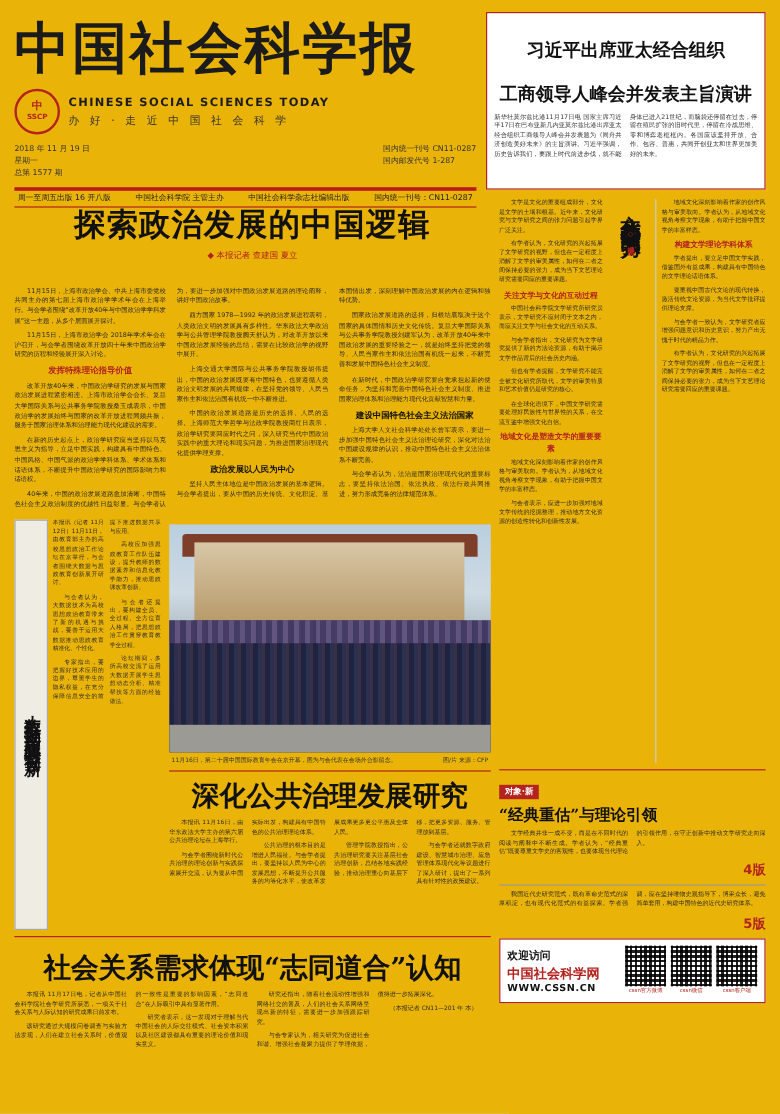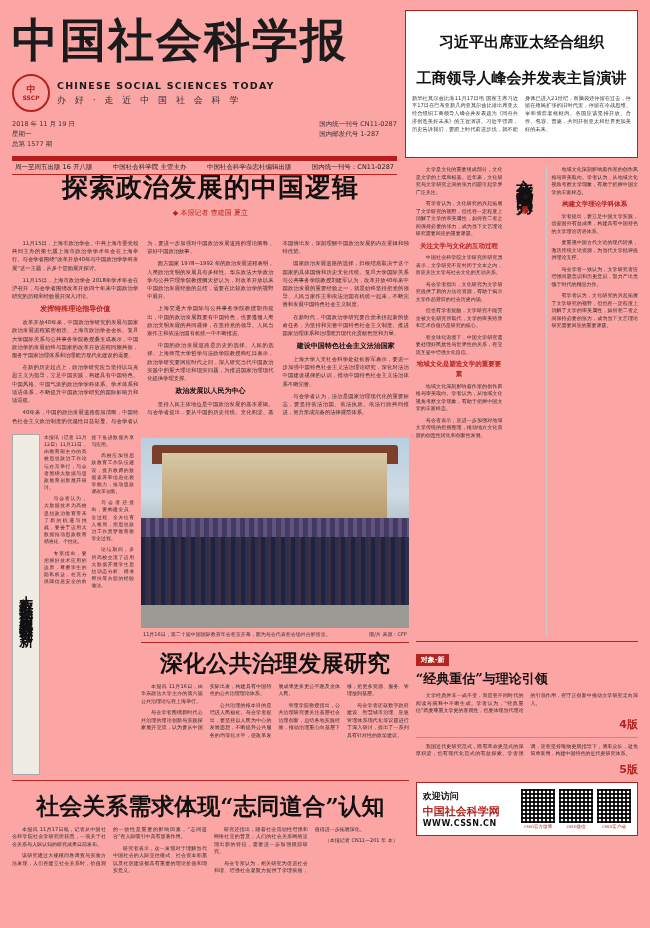--- a/index.html
+++ b/index.html
@@ -5,21 +5,21 @@
   html,body{margin:0;padding:0;}
   body{
     width:650px;height:928px;
     background:#cfcfcb;
     font-family:"DejaVu Sans","Liberation Sans",sans-serif;
     overflow:hidden;
   }
   .page{
     position:relative;
     width:650px;height:928px;
-    background:#fca5a5;
+    background:#eab308;
     box-sizing:border-box;
     padding:10px 12px 6px 12px;
   }
 
   
   .masthead{
     display:flex;
     align-items:flex-start;
     gap:8px;
     height:150px;
@@ -52,21 +52,21 @@
   .sscp-slogan{
     font-size:9px;color:#333;margin-top:3px;letter-spacing:3px;
   }
   .mast-meta{
     display:flex;justify-content:space-between;
     font-size:6.5px;color:#333;margin-top:8px;
   }
   .mast-meta div{line-height:1.5;}
   .mast-bar{
     margin-top:6px;
-    border-top:5px solid #b91c1c;
+    border-top:3px solid #b91c1c;
     border-bottom:1px solid #b3231f;
     display:flex;justify-content:space-between;
     font-size:6.5px;color:#222;padding:2px 3px;
   }
 
   
   .mast-right{
     width:236px;border:1.5px solid #b3231f;box-sizing:border-box;
     padding:5px 6px;background:#fff;height:148px;overflow:hidden;
   }

